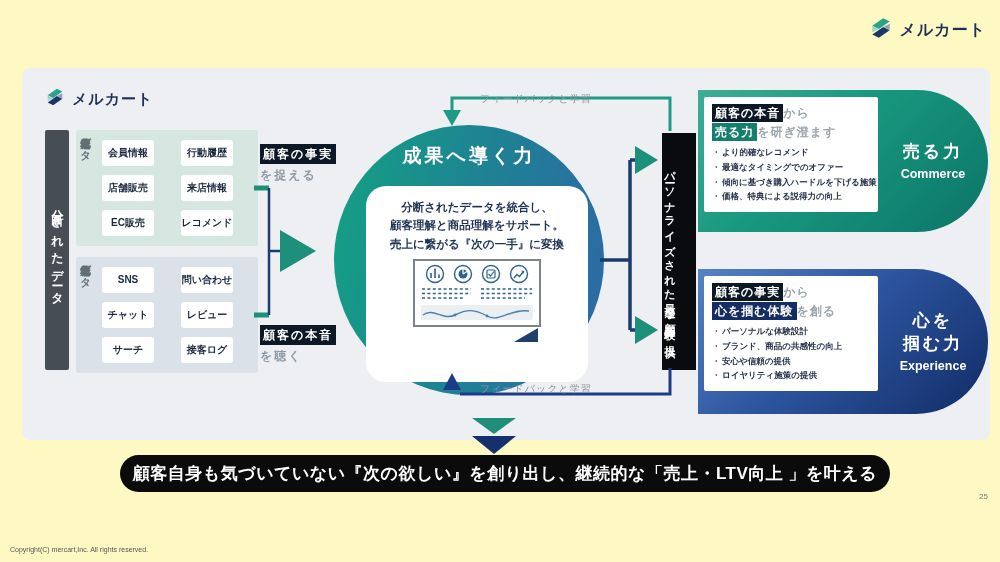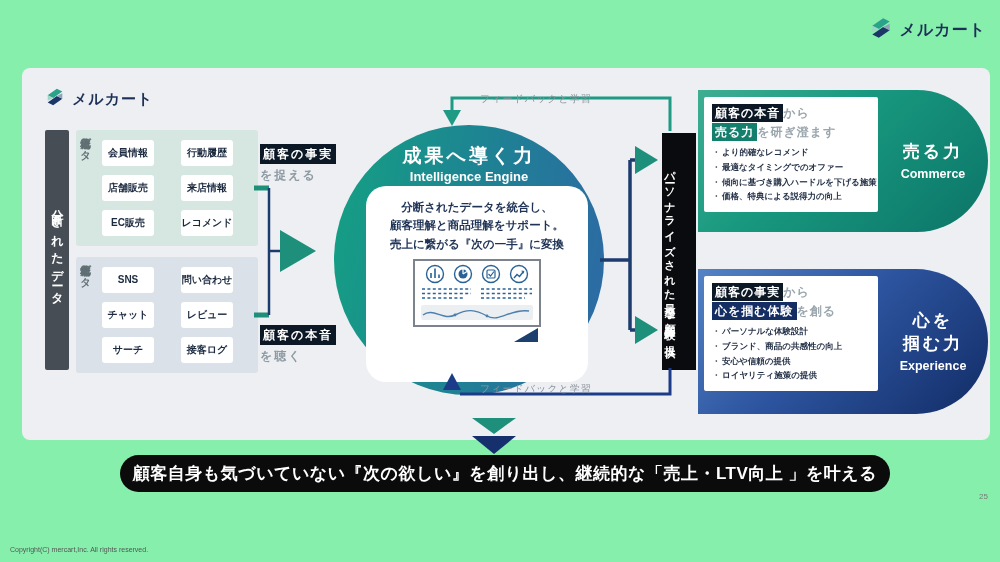--- a/index.html
+++ b/index.html
@@ -1,17 +1,17 @@
 <!DOCTYPE html>
 <html><head>
 <meta charset="utf-8">
 <style>
   * { margin:0; padding:0; box-sizing:border-box; }
   body { font-family:"Liberation Sans", sans-serif; background:#fff; }
-  .stage { position:relative; width:1000px; height:562px; background:#86efac; overflow:hidden; }
+  .stage { position:relative; width:1000px; height:562px; background:#fef9c3; overflow:hidden; }
   .abs { position:absolute; }
 
   .logo { display:flex; align-items:center; gap:6px; }
   .logo-text { font-weight:bold; color:#1d3058; letter-spacing:1px; }
 
   .card { position:absolute; left:22px; top:68px; width:968px; height:372px;
           background:#edeff2; border-radius:8px; }
 
   .vtext { writing-mode:vertical-rl; text-orientation:upright; }
 
@@ -144,21 +144,20 @@
       <span class="hl">顧客の事実</span>
       <span class="rest">を捉える</span>
     </div>
     <div class="hl-label abs" style="left:238px; top:257px;">
       <span class="hl">顧客の本音</span>
       <span class="rest">を聴く</span>
     </div>
 
     <div class="engine abs">
       <div class="engine-title">成果へ導く力</div>
-      <div class="engine-sub">Intelligence Engine</div>
       <div class="engine-box">
         <div class="engine-desc">
           <span>分断されたデータを統合し、</span>
           <span>顧客理解と商品理解をサポート。</span>
           <span>売上に繋がる『次の一手』に変換</span>
         </div>
         <div style="margin-top:6px;">
           <svg width="128" height="68" viewBox="0 0 128 68">
             <rect x="1" y="1" width="126" height="66" fill="#fff" stroke="#7d838c" stroke-width="2"></rect>
             <circle cx="22" cy="15" r="8.5" fill="none" stroke="#2a6296" stroke-width="1.4"></circle>

